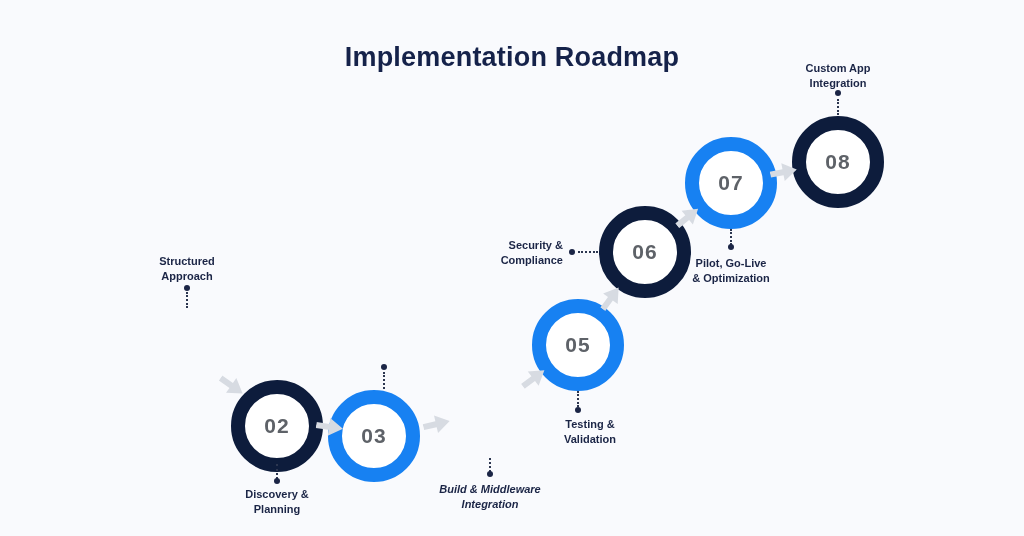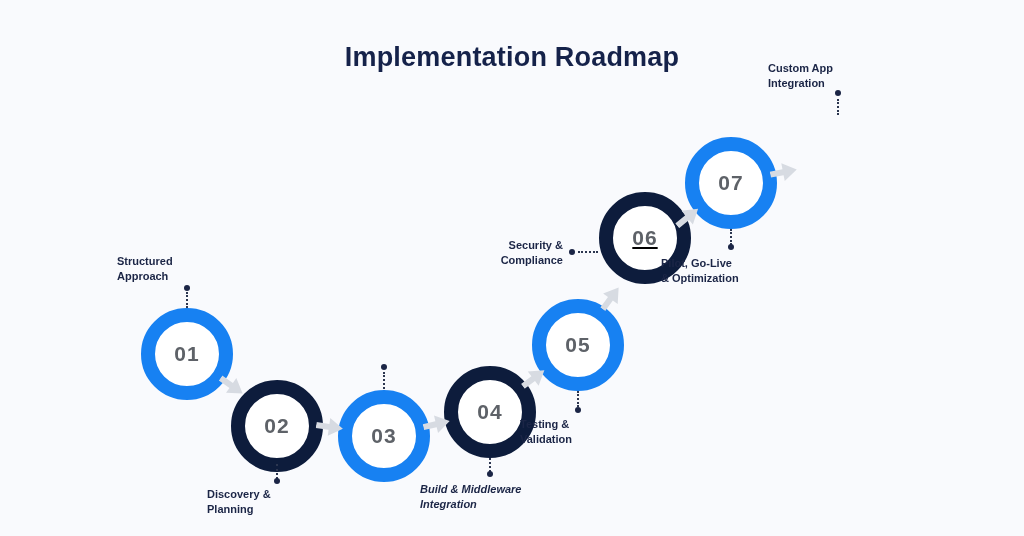--- a/index.html
+++ b/index.html
@@ -32,33 +32,33 @@
     display:flex;align-items:center;justify-content:center;
   }
   .ring.blue{border-color:var(--blue);}
   .num{
     font-size:21px;font-weight:600;color:var(--number_gray);
     letter-spacing:1px;
   }
   .label{
     position:absolute;width:140px;
     font-size:11px;line-height:15px;font-weight:600;
-    color:var(--label_navy);
+    color:var(--label_navy);text-align:center;
   }
   .conn-v{position:absolute;width:0;border-left:2px dotted var(--dotline);}
   .conn-h{position:absolute;height:0;border-top:2px dotted var(--dotline);}
   .dot{position:absolute;width:6px;height:6px;border-radius:50%;background:var(--label_navy);}
   .arrow{position:absolute;width:28px;height:20px;}
   .arrow svg{display:block;width:100%;height:100%;}
   .arrow polygon{fill:var(--arrow);}
 
   
   .c1{left:141px;top:308px;} .c2{left:231px;top:380px;}
-  .c3{left:338px;top:390px;} .c4{left:444px;top:366px;}
-  .c5{left:532px;top:299px;} .c6{left:599px;top:192px;text-decoration:underline;}
+  .c3{left:328px;top:390px;} .c4{left:444px;top:366px;}
+  .c5{left:532px;top:299px;} .c6{left:599px;top:206px;}
   .c7{left:685px;top:137px;} .c8{left:792px;top:116px;}
 
   
   .l1{left:117px;top:254px;}
   .l2{left:207px;top:487px;}
   .l3{left:314px;top:334px;}
   .l4{left:420px;top:482px;font-style:italic;}
   .l5{left:520px;top:417px;}
   .l6{left:423px;top:238px;text-align:right;}
   .l7{left:661px;top:256px;}
@@ -95,43 +95,37 @@
 <div class="stage">
 
   <h1 class="title">Implementation Roadmap</h1>
 
   <div class="label l1">
     <div>Structured</div>
     <div>Approach</div>
   </div>
   <div class="dot d1"></div>
   <div class="conn-v v1"></div>
-  <div class="ring blue c1">
-    <span class="num">01</span>
-  </div>
 
   <div class="ring c2">
     <span class="num">02</span>
   </div>
   <div class="conn-v v2"></div>
   <div class="dot d2"></div>
   <div class="label l2">
     <div>Discovery &amp;</div>
     <div>Planning</div>
   </div>
 
   <div class="dot d3"></div>
   <div class="conn-v v3"></div>
   <div class="ring blue c3">
     <span class="num">03</span>
   </div>
 
-  <div class="ring c4">
-    <span class="num">04</span>
-  </div>
   <div class="conn-v v4"></div>
   <div class="dot d4"></div>
   <div class="label l4">
     <div>Build &amp; Middleware</div>
     <div>Integration</div>
   </div>
 
   <div class="ring blue c5">
     <span class="num">05</span>
   </div>
@@ -161,20 +155,23 @@
     <div>Pilot, Go-Live</div>
     <div>&amp; Optimization</div>
   </div>
 
   <div class="label l8">
     <div>Custom App</div>
     <div>Integration</div>
   </div>
   <div class="dot d8"></div>
   <div class="conn-v v8"></div>
+  <div class="ring c8">
+    <span class="num">08</span>
+  </div>
 
   <div class="arrow a1">
     <svg viewBox="0 0 28 20">
         <polygon points="0,7 13,7 13,1 27,10 13,19 13,13 0,13"></polygon>
       </svg>
   </div>
   <div class="arrow a2">
     <svg viewBox="0 0 28 20">
         <polygon points="0,7 13,7 13,1 27,10 13,19 13,13 0,13"></polygon>
       </svg>

